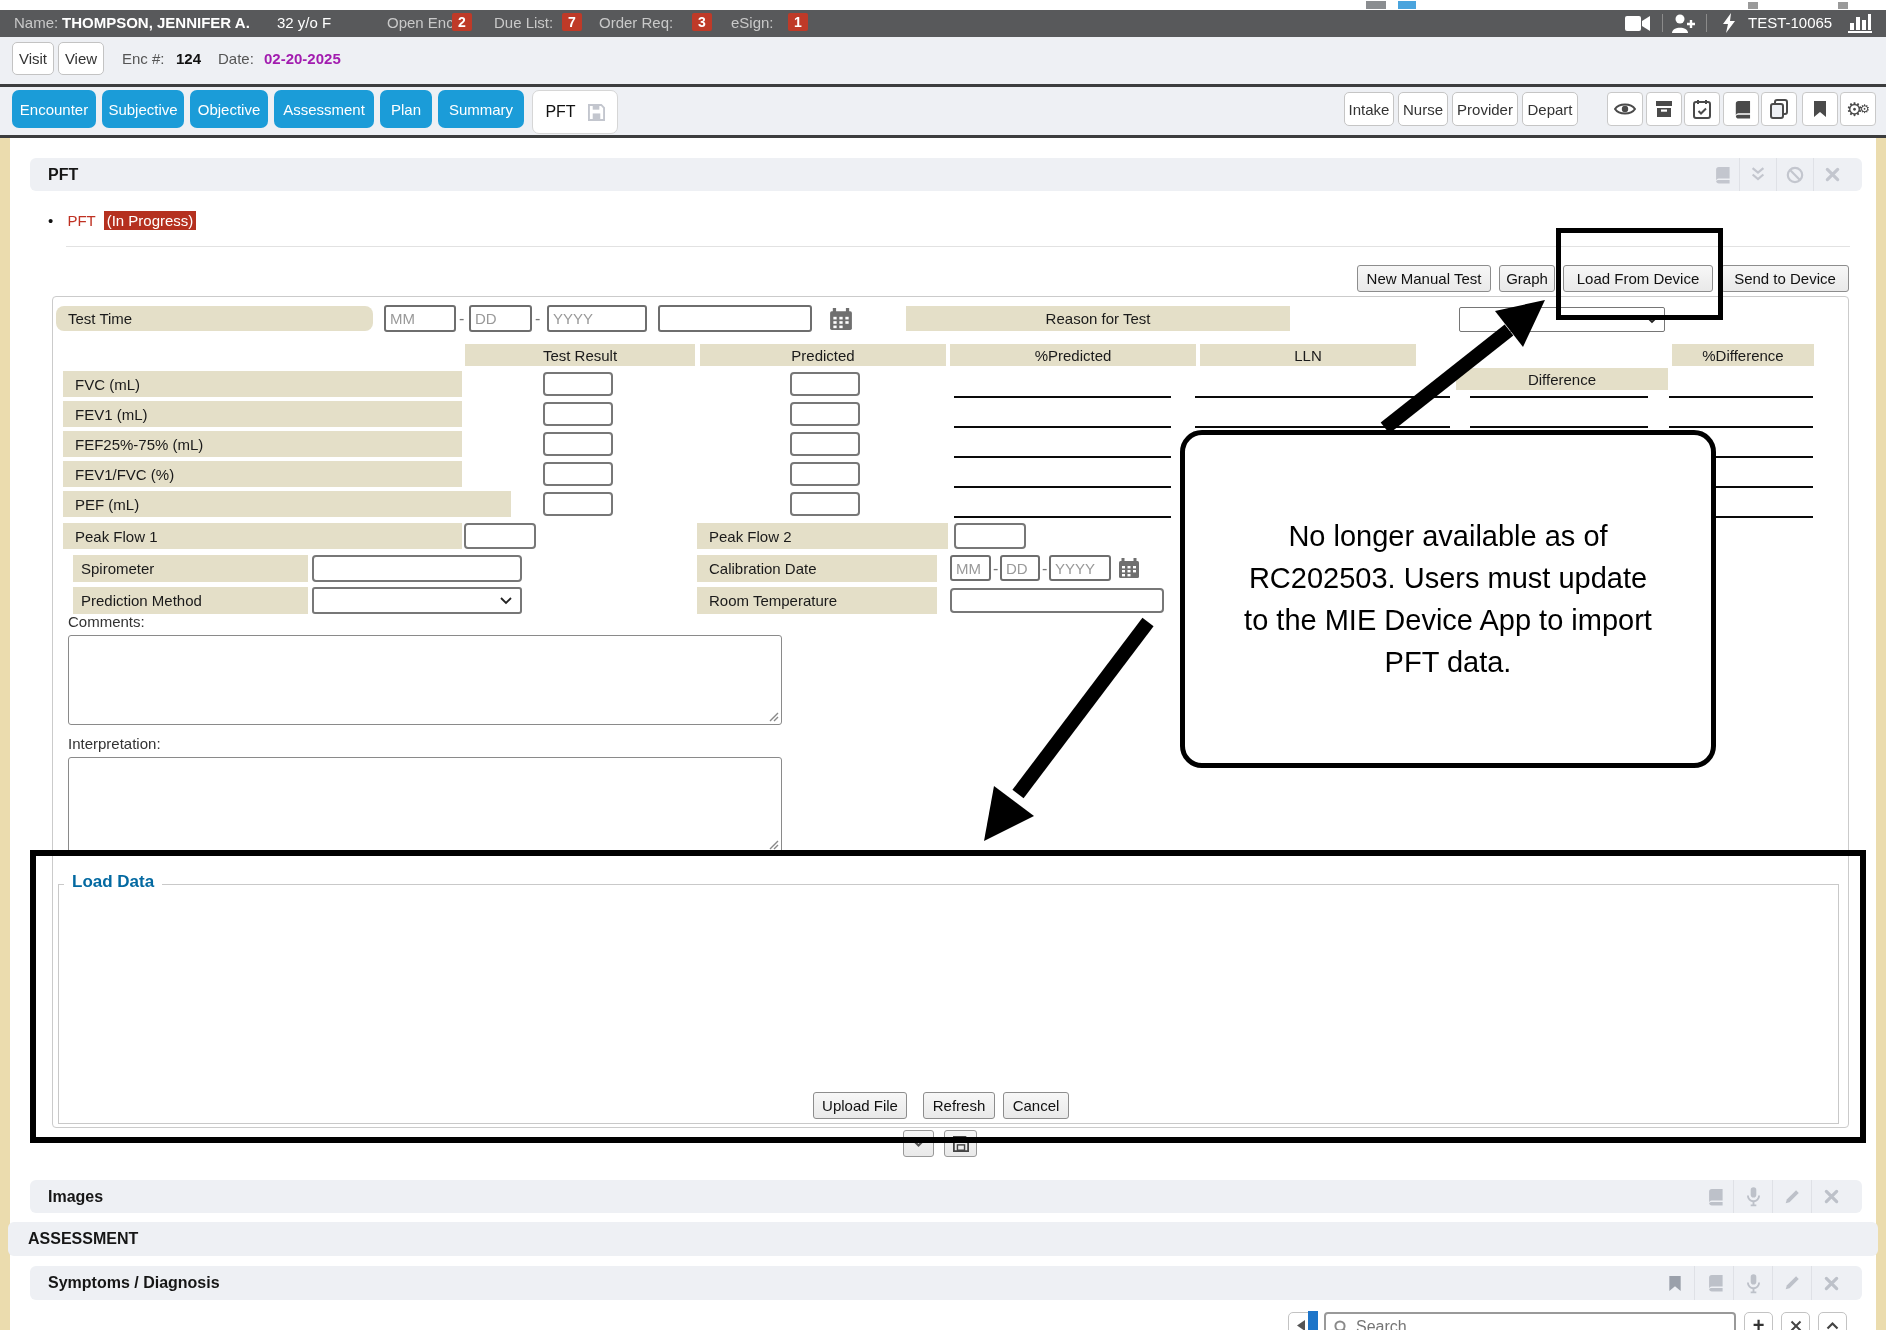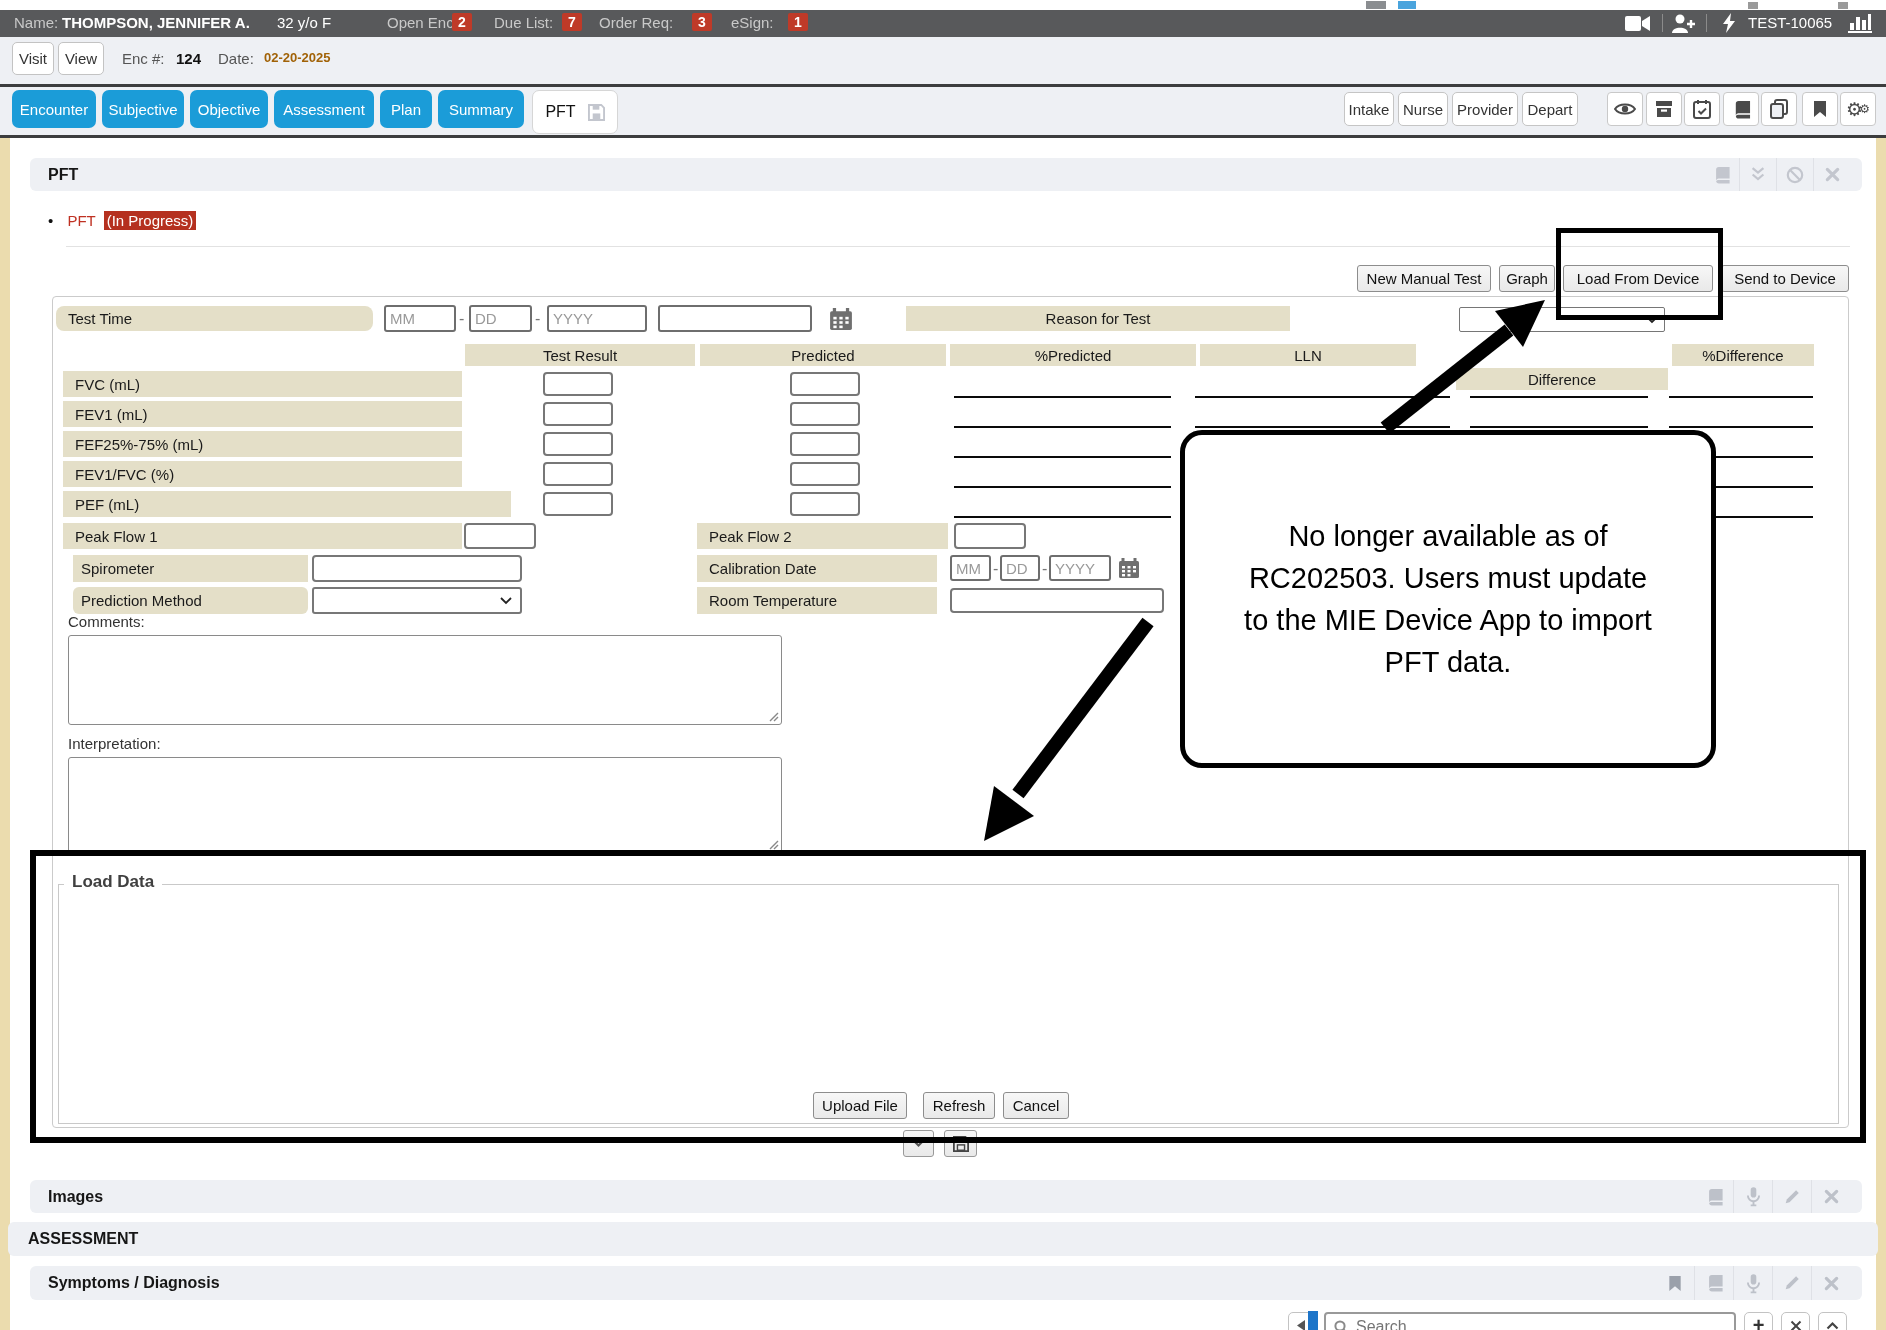--- a/index.html
+++ b/index.html
@@ -108,21 +108,21 @@
   <div class="abs encrow">
     <div class="abs wtab" style="left:12px;top:5px;width:42px;height:33px;">
         <span>Visit</span>
       </div>
     <div class="abs wtab" style="left:58px;top:5px;width:46px;height:33px;">
         <span>View</span>
       </div>
     <span class="abs" style="left:122px;top:13px;font-size:15px;color:#555;">Enc #:</span>
     <span class="abs" style="left:176px;top:13px;font-size:15px;font-weight:bold;color:#111;">124</span>
     <span class="abs" style="left:218px;top:13px;font-size:15px;color:#555;">Date:</span>
-    <span class="abs" style="left:264px;top:13px;font-size:13px;font-weight:bold;color:#a16207;">02-20-2025</span>
+    <span class="abs" style="left:264px;top:13px;font-size:15px;font-weight:bold;color:#a21caf;">02-20-2025</span>
   </div>
 
   <div class="abs darkline" style="top:84px;"></div>
 
   <div class="abs tabrow">
     <div class="abs btab" style="left:12px;width:84px;">
         <span>Encounter</span>
       </div>
     <div class="abs btab" style="left:102px;width:82px;">
         <span>Subjective</span>
@@ -407,21 +407,21 @@
           <rect x="15" y="9" width="3" height="2.4"></rect>
           <rect x="4" y="13" width="3" height="2.4"></rect>
           <rect x="9.5" y="13" width="3" height="2.4"></rect>
           <rect x="15" y="13" width="3" height="2.4"></rect>
           <rect x="4" y="17" width="3" height="2.4"></rect>
           <rect x="9.5" y="17" width="3" height="2.4"></rect>
         </g>
       </svg>
   </span>
 
-  <div class="abs beige cell" style="left:73px;top:587px;width:235px;height:27px;padding-left:8px;border-radius:6px;">
+  <div class="abs beige cell" style="left:73px;top:587px;width:235px;height:27px;padding-left:8px;">
       <span>Prediction Method</span>
     </div>
   <div class="abs" style="left:312px;top:587px;width:210px;height:27px;background:#fff;border:2px solid #777;border-radius:3px;">
     <span class="abs" style="right:8px;top:8px;">
         <svg width="12" height="8" viewBox="0 0 12 8">
           <path d="M1 1l5 5 5-5" stroke="#222" stroke-width="1.8" fill="none"></path>
         </svg>
       </span>
   </div>
   <div class="abs beige cell" style="left:697px;top:587px;width:240px;height:27px;padding-left:12px;">
@@ -441,21 +441,21 @@
   <div class="abs" style="left:68px;top:735px;font-size:15px;color:#333;">Interpretation:</div>
   <div class="abs tarea" style="left:68px;top:757px;width:714px;height:96px;">
     <span class="abs" style="right:2px;bottom:2px;">
         <svg width="10" height="10" viewBox="0 0 10 10">
           <path d="M9 1L1 9M9 5L5 9" stroke="#888" stroke-width="1.4"></path>
         </svg>
       </span>
   </div>
 
   <div class="abs" style="left:58px;top:884px;width:1781px;height:240px;border:1px solid #c9c9c9;"></div>
-  <div class="abs" style="left:64px;top:872px;background:#fff;padding:0 8px;font-size:17px;font-weight:bold;color:#404040;">Load Data</div>
+  <div class="abs" style="left:64px;top:872px;background:#fff;padding:0 8px;font-size:17px;font-weight:bold;color:#0369a1;">Load Data</div>
   <div class="abs gbtn" style="left:813px;top:1092px;width:94px;align-items:center;">
       <span>Upload File</span>
     </div>
   <div class="abs gbtn" style="left:923px;top:1092px;width:72px;">
       <span>Refresh</span>
     </div>
   <div class="abs gbtn" style="left:1003px;top:1092px;width:66px;">
       <span>Cancel</span>
     </div>
 

